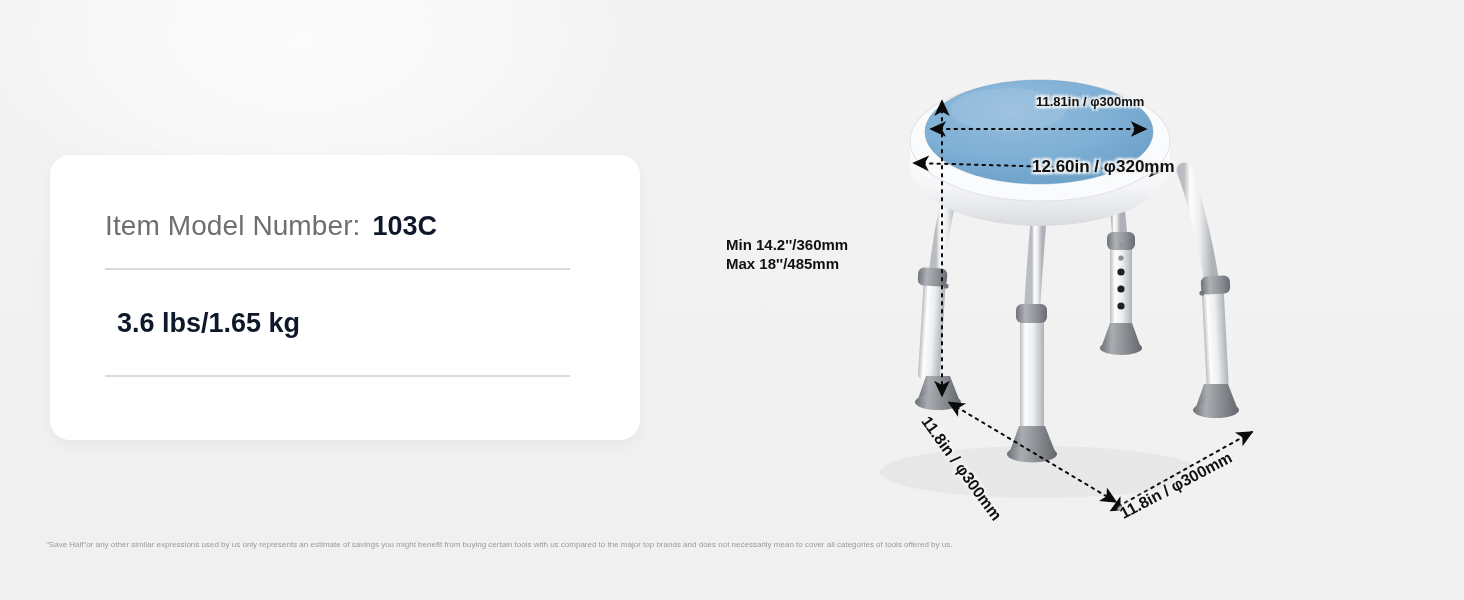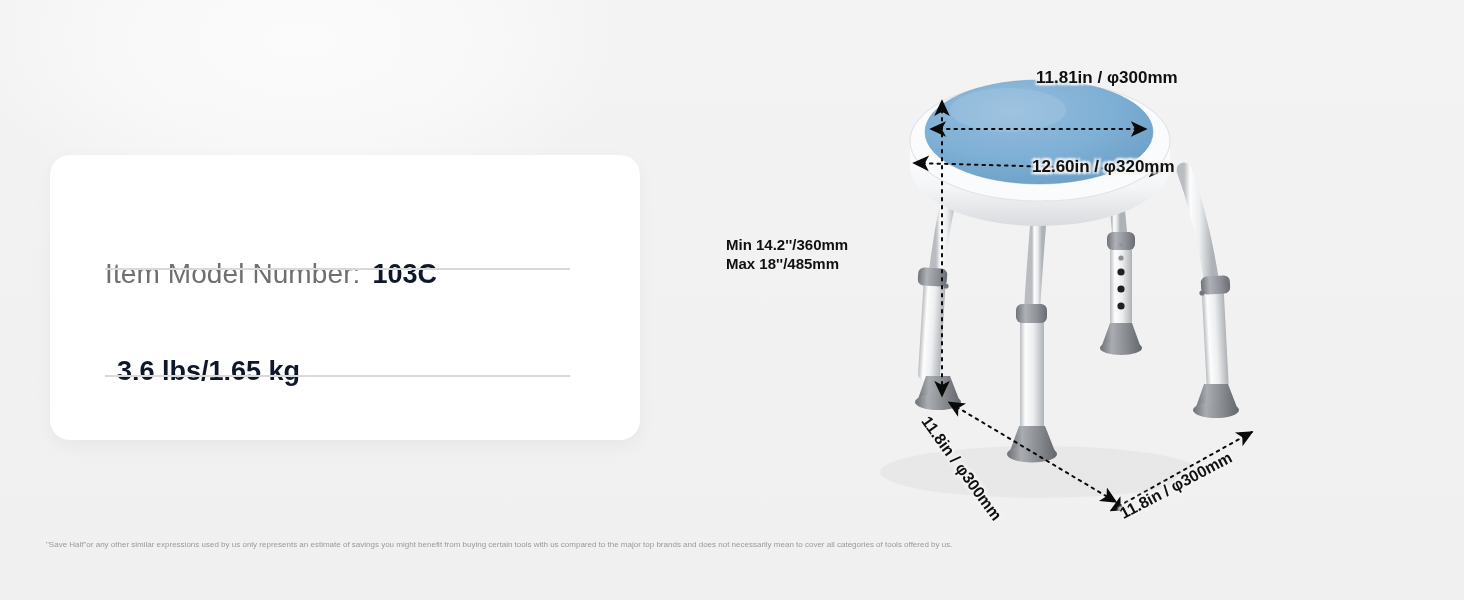--- a/index.html
+++ b/index.html
@@ -31,21 +31,20 @@
     height: 285px;
     background: #ffffff;
     border-radius: 20px;
     box-shadow: 0 6px 18px rgba(0,0,0,0.045);
   }
   .spec-row {
     position: absolute;
     left: 55px;
     display: flex;
     align-items: baseline;
-    margin-top: 48px;
   }
   .spec-row.r1 { top: 55px; }
   .spec-row.r2 { top: 153px; }
   .spec-label {
     font-size: 28px;
     font-weight: 400;
     color: #6f6f6f;
     letter-spacing: 0.1px;
     white-space: nowrap;
   }
@@ -80,21 +79,21 @@
     position: absolute;
     font-size: 16px;
     font-weight: bold;
     color: #101010;
     white-space: nowrap;
     text-shadow:
       -2px -2px 2px #f3f3f3, 2px -2px 2px #f3f3f3,
       -2px  2px 2px #f3f3f3, 2px  2px 2px #f3f3f3,
        0px  0px 4px #ffffff;
   }
-  .dim-top1 { left: 1036px; top: 68px; font-size: 17px; }
+  .dim-top1 { left: 1036px; top: 94px; font-size: 13px; }
   .dim-top2 { left: 1032px; top: 157px; font-size: 17px; }
   .dim-height {
     left: 726px; top: 235px;
     font-size: 15px; line-height: 19px;
     text-shadow: none;
   }
   .dim-base-left {
     left: 932px; top: 413px;
     transform: rotate(54deg);
     transform-origin: left top;

